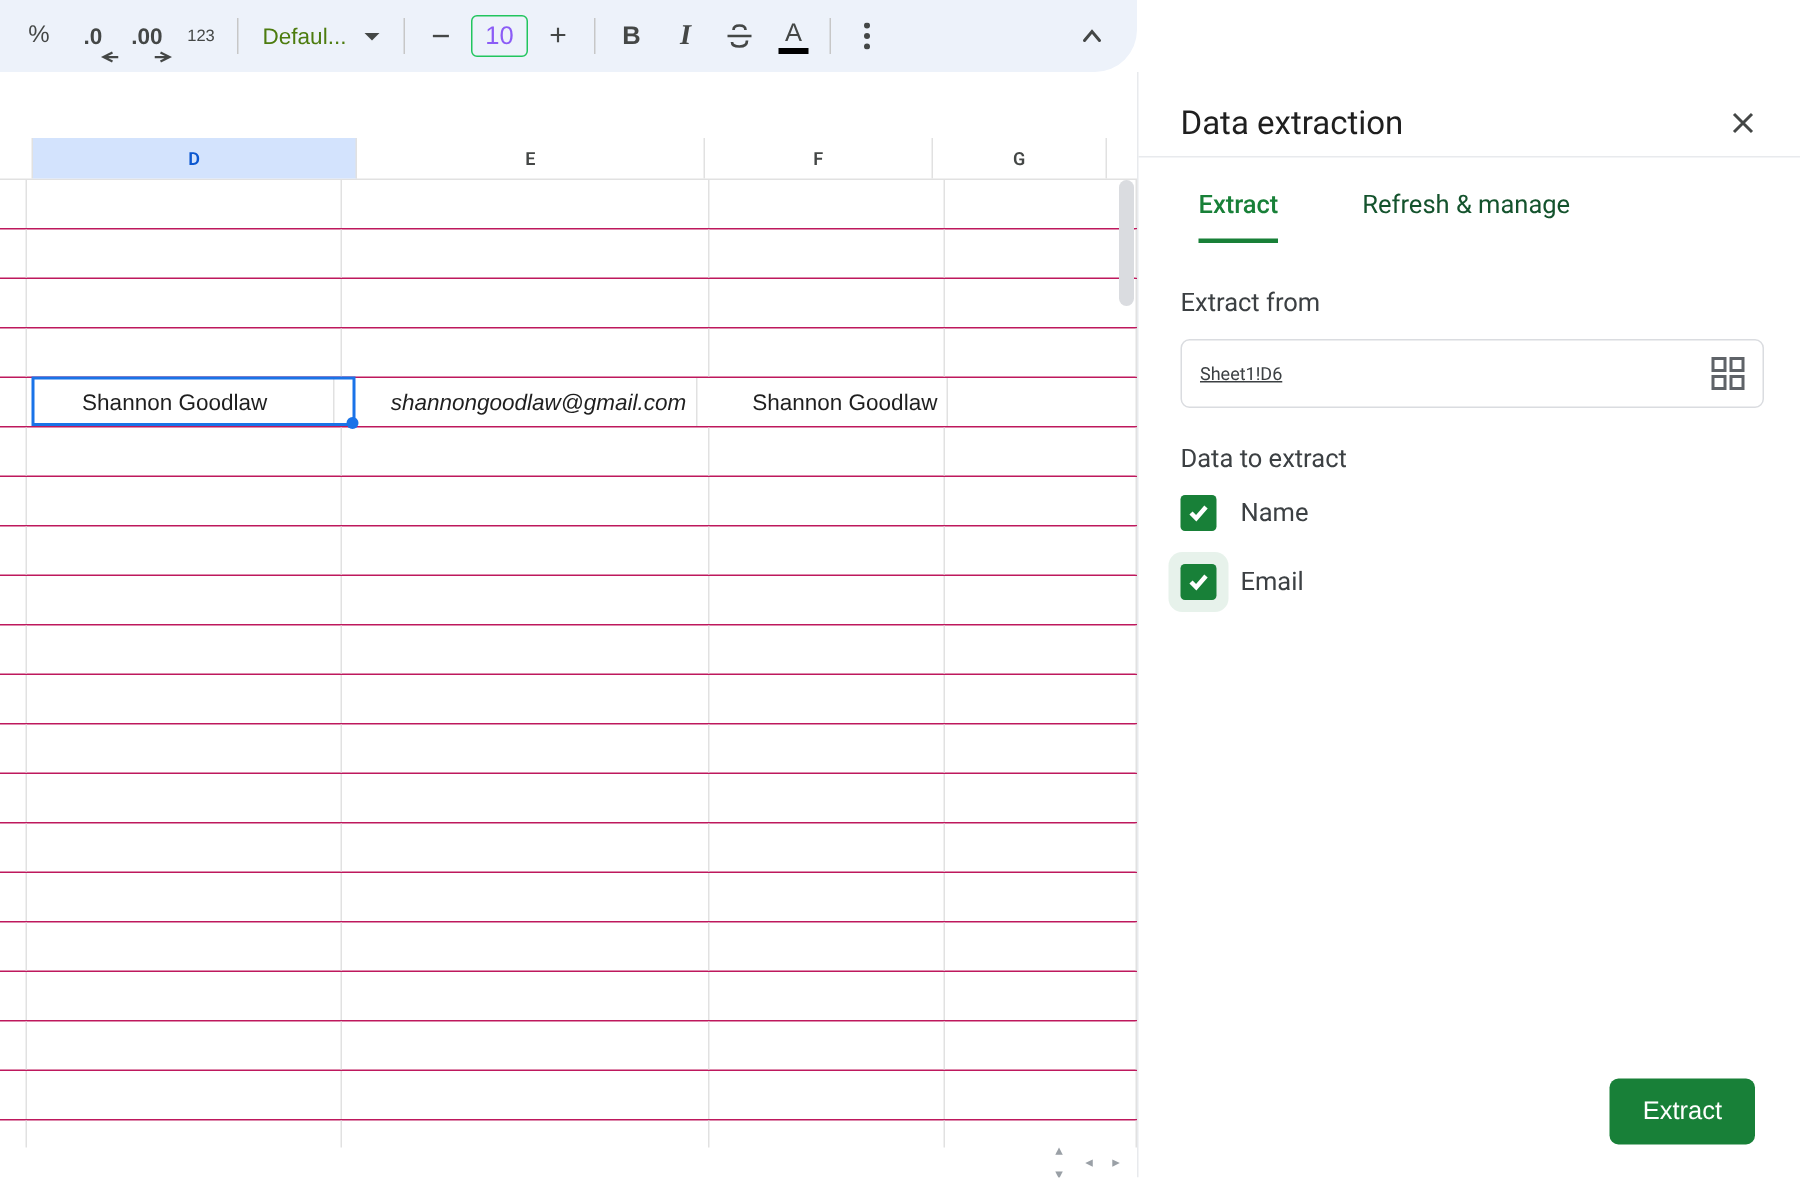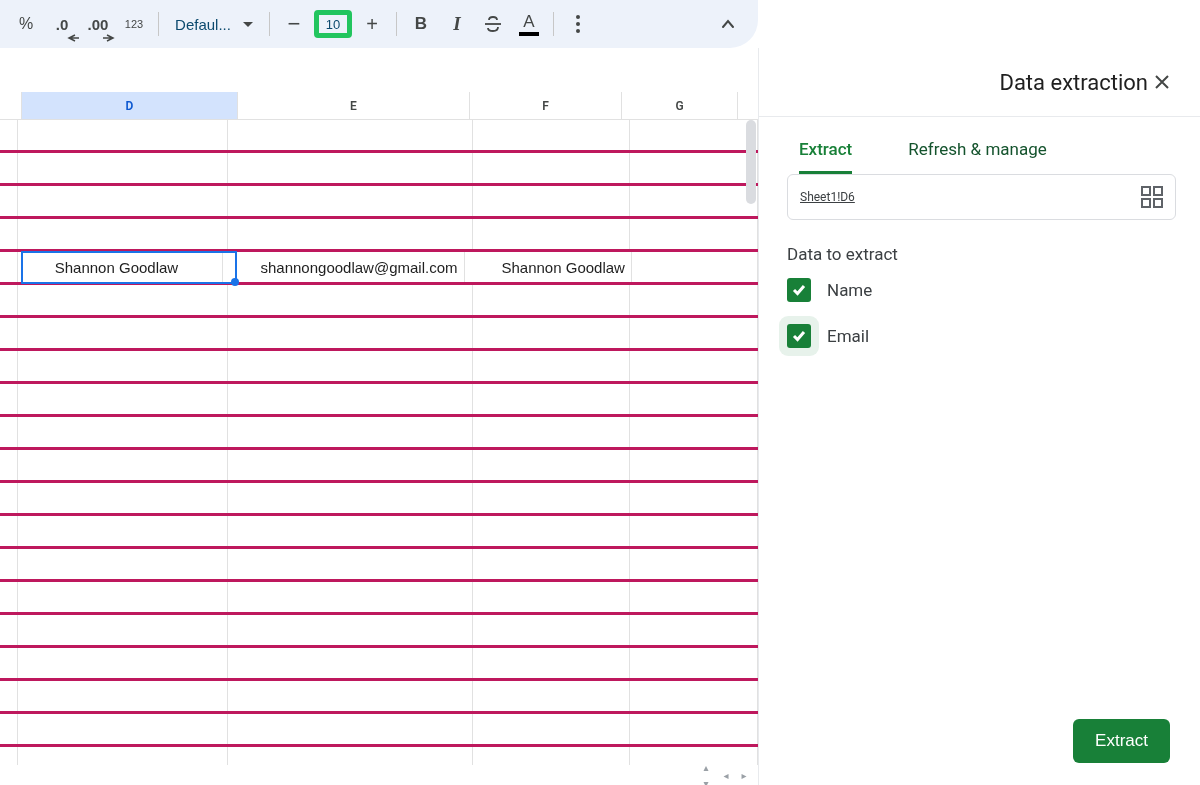--- a/index.html
+++ b/index.html
@@ -44,36 +44,36 @@
       background: #c7c7c7;
       margin: 0 4px;
     }
     .tb-font-btn {
       display: flex;
       align-items: center;
       gap: 12px;
       padding: 0 8px;
       height: 30px;
       min-width: 94px;
-      color: #0c4a6e;
+      color: #4d7c0f;
       font-size: 15px;
     }
     .caret-down {
       width: 0; height: 0;
       border-left: 5px solid transparent;
       border-right: 5px solid transparent;
       border-top: 5px solid #444746;
     }
     .fontsize-input {
       width: 38px; height: 28px;
-      border: 5px solid #22c55e;
+      border: 1px solid #22c55e;
       border-radius: 4px;
       text-align: center;
-      font-size: 13px;
-      color: #0c4a6e;
+      font-size: 17px;
+      color: #8b5cf6;
       background: transparent;
     }
     .pct { font-size: 16px; font-weight: 400; }
     .dec-tiny { font-size: 15px; font-weight: 600; position:relative; }
     .dec-tiny .arrow-svg { position:absolute; bottom:-2px; right:-1px; }
     .txt-color {
       display:flex; flex-direction:column; align-items:center; gap:2px;
     }
     .txt-color .bar { width:20px; height:4px; background:#000; }
     .txt-A { font-size:17px; line-height:1; font-weight:400; }
@@ -119,37 +119,37 @@
     .col-h.sel { background:#d3e3fd; color:#0b57d0; }
     .col-D { width:216px; }
     .col-E { width:232px; }
     .col-F { width:152px; }
     .col-G { width:116px; }
 
     .grid-body { position:relative; }
     .row {
       display:flex;
       height:33px;
-      border-bottom:3px solid #be185d;
+      border-bottom:1px solid #be185d;
       gap:31px;
     }
     .row .row-stub { border-right:1px solid #e1e1e1; }
     .cell {
       border-right:1px solid #e1e1e1;
       padding:0 6px;
       display:flex;
       align-items:center;
       font-family: Arial, sans-serif;
       font-size:15px;
       color:#1f1f1f;
       overflow:visible;
       white-space:nowrap;
     }
     .cell.col-D{width:216px;}
-    .cell.col-E{width:260px;}
+    .cell.col-E{width:260px;font-style:italic;}
     .cell.col-F{width:152px;}
     .cell.col-G{width:116px;}
 
     .cell-selected {
       position:absolute;
       border:2px solid #1a73e8;
       pointer-events:none;
     }
     .sel-handle {
       position:absolute;
@@ -186,22 +186,22 @@
       flex:1;
       border-left:1px solid #e8eaed;
       display:flex;
       flex-direction:column;
       padding: 20px 24px 24px 28px;
       position:relative;
     }
     .sp-header {
       display:flex;
       align-items:center;
-      justify-content:flex-end;
-      padding-bottom:20px;
+      justify-content:space-between;
+      padding-bottom:8px;
       border-bottom:1px solid #e8eaed;
       margin:0 -24px 0 -28px;
       padding-left:28px;
       padding-right:24px;
     }
     .sp-title { font-size:22px; color:#1f1f1f; }
     .sp-close { width:28px; height:28px; display:flex; align-items:center; justify-content:center; cursor:pointer; }
 
     .sp-tabs {
       display:flex;
@@ -514,20 +514,21 @@
           <path d="M2 2 L14 14 M14 2 L2 14" stroke="#444746" stroke-width="2"></path>
         </svg>
       </div>
     </div>
 
     <div class="sp-tabs">
       <div class="sp-tab active">Extract</div>
       <div class="sp-tab">Refresh &amp; manage</div>
     </div>
 
+    <div class="sp-section-label">Extract from</div>
     <div class="sp-field">
       <div class="sp-field-text">Sheet1!D6</div>
       <div class="grid-icon">
           <span></span>
           <span></span>
           <span></span>
           <span></span>
         </div>
     </div>
 

